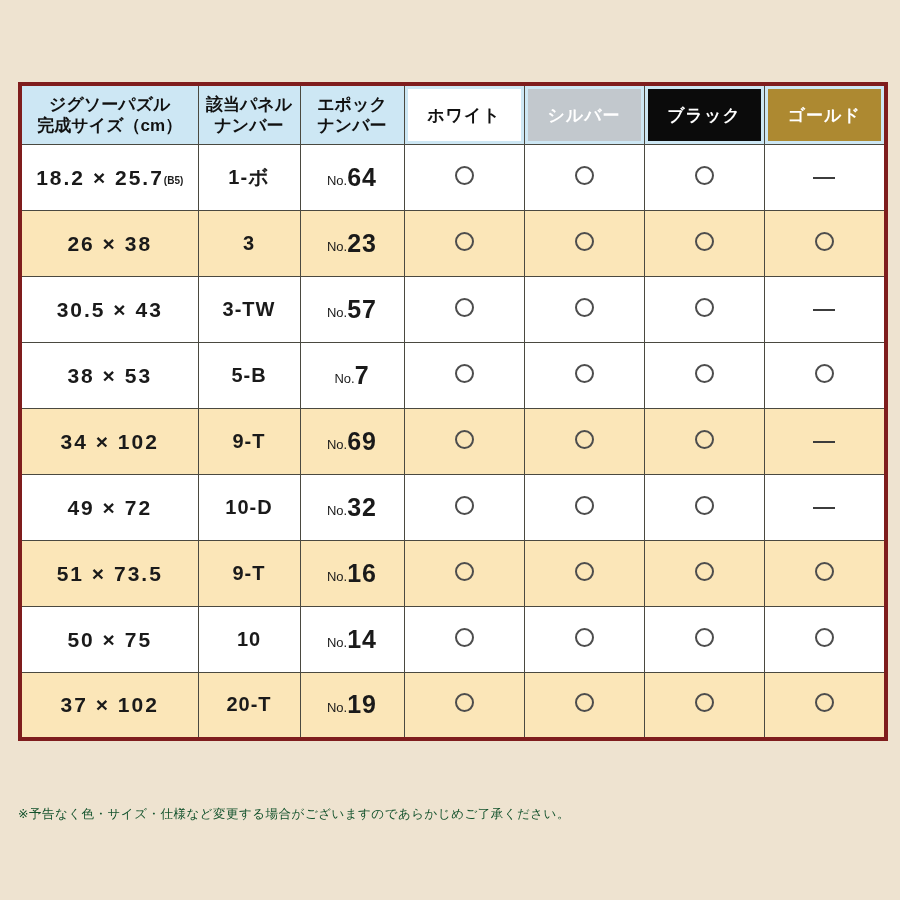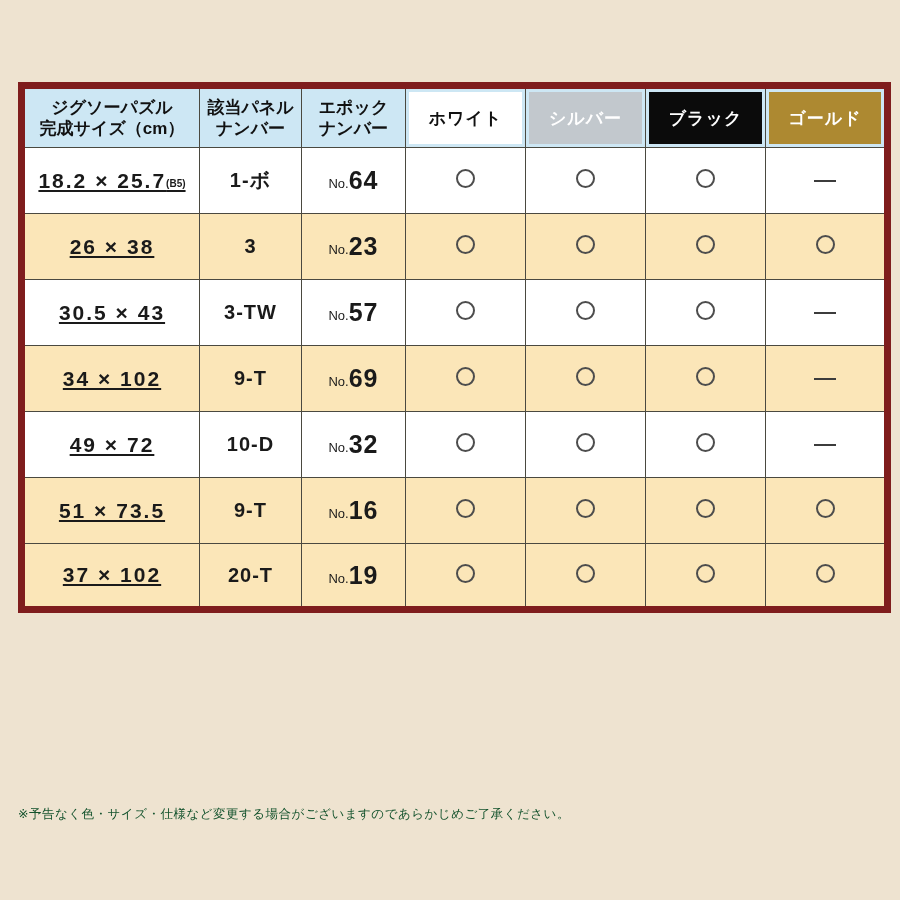--- a/index.html
+++ b/index.html
@@ -18,21 +18,21 @@
     height: 900px;
     overflow: hidden;
   }
   table.spec {
     position: absolute;
     left: 18px;
     top: 82px;
     width: 866px;
     border-collapse: collapse;
     table-layout: fixed;
-    border: 7px solid #7f1d1d;
+    border: 4px solid #7f1d1d;
     background: #0c4a6e;
   }
   table.spec th, table.spec td {
     border: 1px solid #4a4940;
     text-align: center;
     vertical-align: middle;
     padding: 0;
     overflow: hidden;
   }
   thead tr { height: 60px; }
@@ -56,21 +56,20 @@
     font-size: 17px;
     font-weight: bold;
     letter-spacing: 1px;
   }
 
   td.size-cell {
     font-size: 21px;
     font-weight: bold;
     letter-spacing: 2px;
     white-space: nowrap;
-    text-decoration: underline;
   }
   .size-note {
     font-size: 10px;
     font-weight: bold;
     letter-spacing: 0;
     vertical-align: 1px;
   }
   td.panel-cell {
     font-size: 20px;
     font-weight: bold;
@@ -195,20 +194,35 @@
       <span>3-TW</span>
     </td>
     <td class="epoch-cell">
       <span class="epoch-prefix">No.</span><span class="epoch-number">57</span>
     </td>
     <td><span class="circle"></span></td>
     <td><span class="circle"></span></td>
     <td><span class="circle"></span></td>
     <td><span class="dash"></span></td>
   </tr>
+        <tr>
+    <td class="size-cell">
+      <span>38 × 53</span><span class="size-note"></span>
+    </td>
+    <td class="panel-cell">
+      <span>5-B</span>
+    </td>
+    <td class="epoch-cell">
+      <span class="epoch-prefix">No.</span><span class="epoch-number">7</span>
+    </td>
+    <td><span class="circle"></span></td>
+    <td><span class="circle"></span></td>
+    <td><span class="circle"></span></td>
+    <td><span class="circle"></span></td>
+  </tr>
         <tr class="alt">
     <td class="size-cell">
       <span>34 × 102</span><span class="size-note"></span>
     </td>
     <td class="panel-cell">
       <span>9-T</span>
     </td>
     <td class="epoch-cell">
       <span class="epoch-prefix">No.</span><span class="epoch-number">69</span>
     </td>
@@ -234,20 +248,35 @@
   </tr>
         <tr class="alt">
     <td class="size-cell">
       <span>51 × 73.5</span><span class="size-note"></span>
     </td>
     <td class="panel-cell">
       <span>9-T</span>
     </td>
     <td class="epoch-cell">
       <span class="epoch-prefix">No.</span><span class="epoch-number">16</span>
+    </td>
+    <td><span class="circle"></span></td>
+    <td><span class="circle"></span></td>
+    <td><span class="circle"></span></td>
+    <td><span class="circle"></span></td>
+  </tr>
+        <tr>
+    <td class="size-cell">
+      <span>50 × 75</span><span class="size-note"></span>
+    </td>
+    <td class="panel-cell">
+      <span>10</span>
+    </td>
+    <td class="epoch-cell">
+      <span class="epoch-prefix">No.</span><span class="epoch-number">14</span>
     </td>
     <td><span class="circle"></span></td>
     <td><span class="circle"></span></td>
     <td><span class="circle"></span></td>
     <td><span class="circle"></span></td>
   </tr>
         <tr class="alt">
     <td class="size-cell">
       <span>37 × 102</span><span class="size-note"></span>
     </td>

